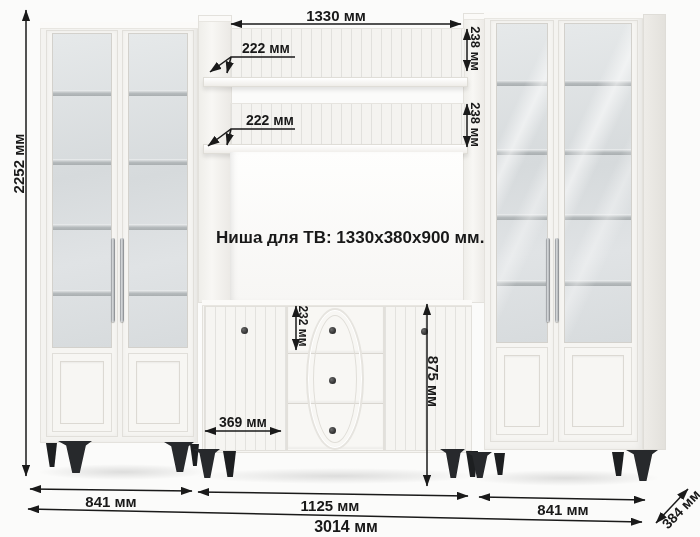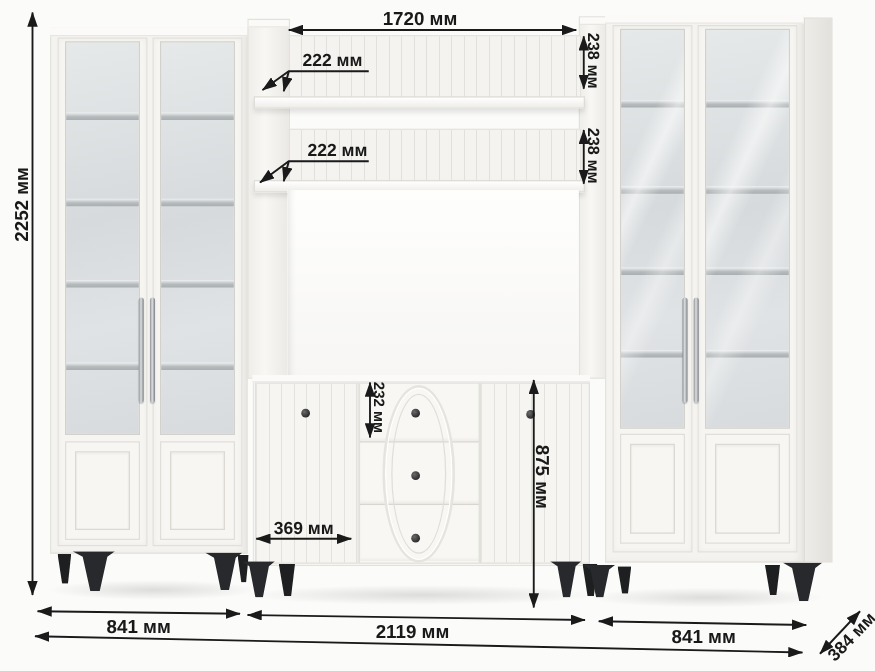--- a/index.html
+++ b/index.html
@@ -172,26 +172,28 @@
       <line x1="205" y1="431" x2="281" y2="431" marker-start="url(#arr)" marker-end="url(#arr)"></line>
       <line x1="30" y1="489" x2="192" y2="491" marker-start="url(#arr)" marker-end="url(#arr)"></line>
       <line x1="198" y1="492" x2="468" y2="496" marker-start="url(#arr)" marker-end="url(#arr)"></line>
       <line x1="479" y1="497" x2="645" y2="500" marker-start="url(#arr)" marker-end="url(#arr)"></line>
       <line x1="28" y1="509" x2="642" y2="522" marker-start="url(#arr)" marker-end="url(#arr)"></line>
       <line x1="656" y1="523" x2="688" y2="489" marker-start="url(#arr)" marker-end="url(#arr)"></line>
     </g>
   </svg>
 
   <div class="dim-label" style="left:-32px;top:155px;width:100px;font-size:15px;transform:rotate(-90deg);">2252 мм</div>
-  <div class="dim-label" style="left:286px;top:7px;width:100px;font-size:15px;">1720 мм</div>
+  <div class="dim-label" style="left:286px;top:7px;width:100px;font-size:15px;">1330 мм</div>
   <div class="dim-label" style="left:226px;top:40px;width:80px;">222 мм</div>
   <div class="dim-label" style="left:230px;top:112px;width:80px;">222 мм</div>
   <div class="dim-label" style="left:435px;top:41px;width:80px;font-size:13px;transform:rotate(90deg);">238 мм</div>
   <div class="dim-label" style="left:435px;top:117px;width:80px;font-size:13px;transform:rotate(90deg);">238 мм</div>
+  <div class="dim-label" style="left:216px;top:228px;width:260px;font-size:17px;">Ниша для ТВ: 1330x380x900 мм.</div>
   <div class="dim-label" style="left:263px;top:319px;width:80px;font-size:12px;transform:rotate(90deg);">232 мм</div>
   <div class="dim-label" style="left:393px;top:373px;width:80px;font-size:15px;transform:rotate(90deg);">875 мм</div>
   <div class="dim-label" style="left:203px;top:414px;width:80px;">369 мм</div>
   <div class="dim-label" style="left:61px;top:493px;width:100px;font-size:15px;">841 мм</div>
-  <div class="dim-label" style="left:280px;top:497px;width:100px;font-size:15px;">2119 мм</div>
+  <div class="dim-label" style="left:280px;top:497px;width:100px;font-size:15px;">1125 мм</div>
   <div class="dim-label" style="left:513px;top:501px;width:100px;font-size:15px;">841 мм</div>
+  <div class="dim-label" style="left:286px;top:518px;width:120px;font-size:16px;">3014 мм</div>
   <div class="dim-label" style="left:638px;top:501px;width:86px;transform:rotate(-46deg);">384 мм</div>
 
 </div>
 
 </body></html>

